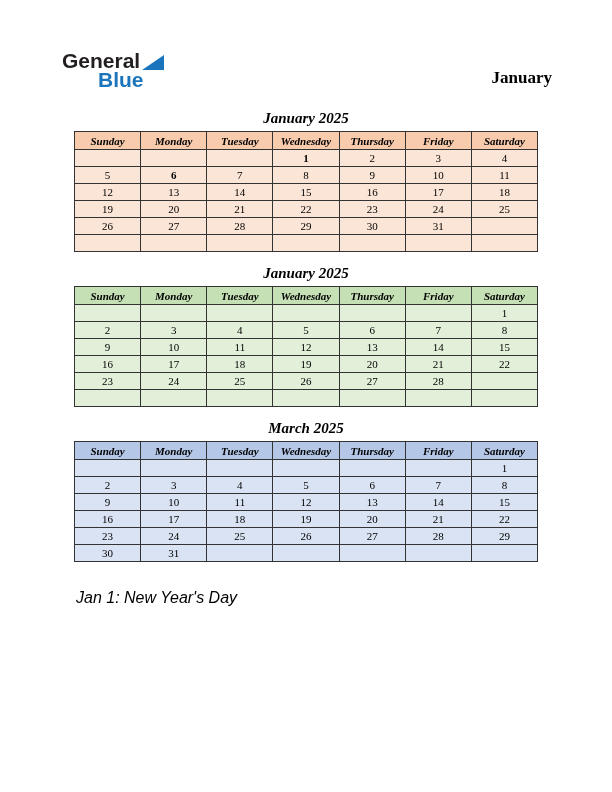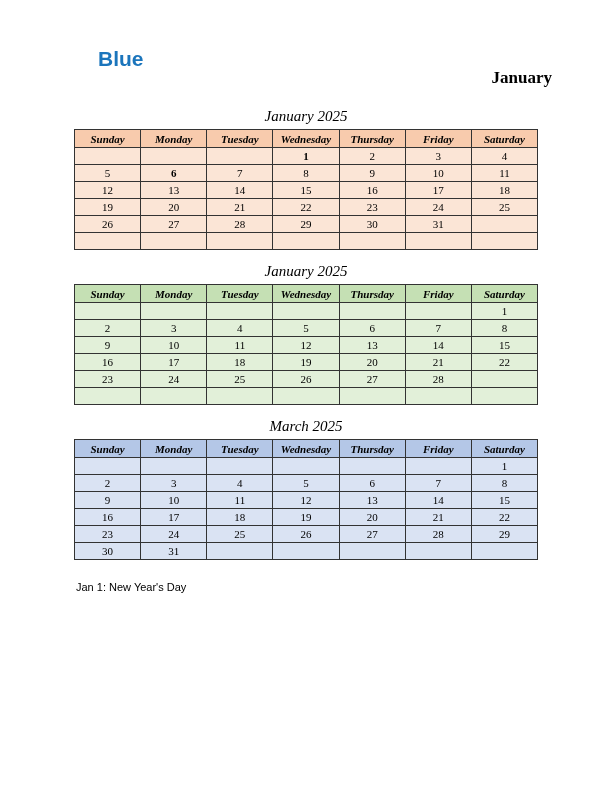--- a/index.html
+++ b/index.html
@@ -47,21 +47,21 @@
 
   
   .month {
     width: 464px;
     margin: 13px auto 0 auto;
   }
   .month.first { margin-top: 20px; }
   .month-title {
     text-align: center;
     font-size: 15px;
-    font-weight: normal;
+    font-weight: bold;
     font-style: italic;
     margin-bottom: 4px;
     color: #000;
   }
   table.calendar {
     width: 100%;
     border-collapse: collapse;
     table-layout: fixed;
   }
   table.calendar th, table.calendar td {
@@ -81,32 +81,39 @@
     font-size: 11px;
     color: #000;
   }
   td.holiday {
     color: var(--holiday, #c00000);
     font-weight: bold;
   }
 
   
   .notes {
-    margin: 20px 0 0 76px;
+    margin: 28px 0 0 76px;
     font-family: "Liberation Sans", sans-serif;
-    font-size: 11px;
+    font-size: 16px;
     line-height: 15px;
     color: #000;
+    font-style: italic;
   }
 </style>
 </head>
 <body>
 
 <div class="page-header">
   <div class="logo">
+    <div class="logo-row">
+      <span class="logo-general">General</span>
+      <svg class="logo-triangle" width="22" height="15" viewBox="0 0 22 15" aria-hidden="true">
+        <polygon points="0,15 22,0 22,15" fill="currentColor"></polygon>
+      </svg>
+    </div>
     <div class="logo-blue">Blue</div>
   </div>
   <div class="country-title">January</div>
 </div>
 
 <div class="month first">
   <div class="month-title">January 2025</div>
   <table class="calendar">
     <thead>
         <tr>

